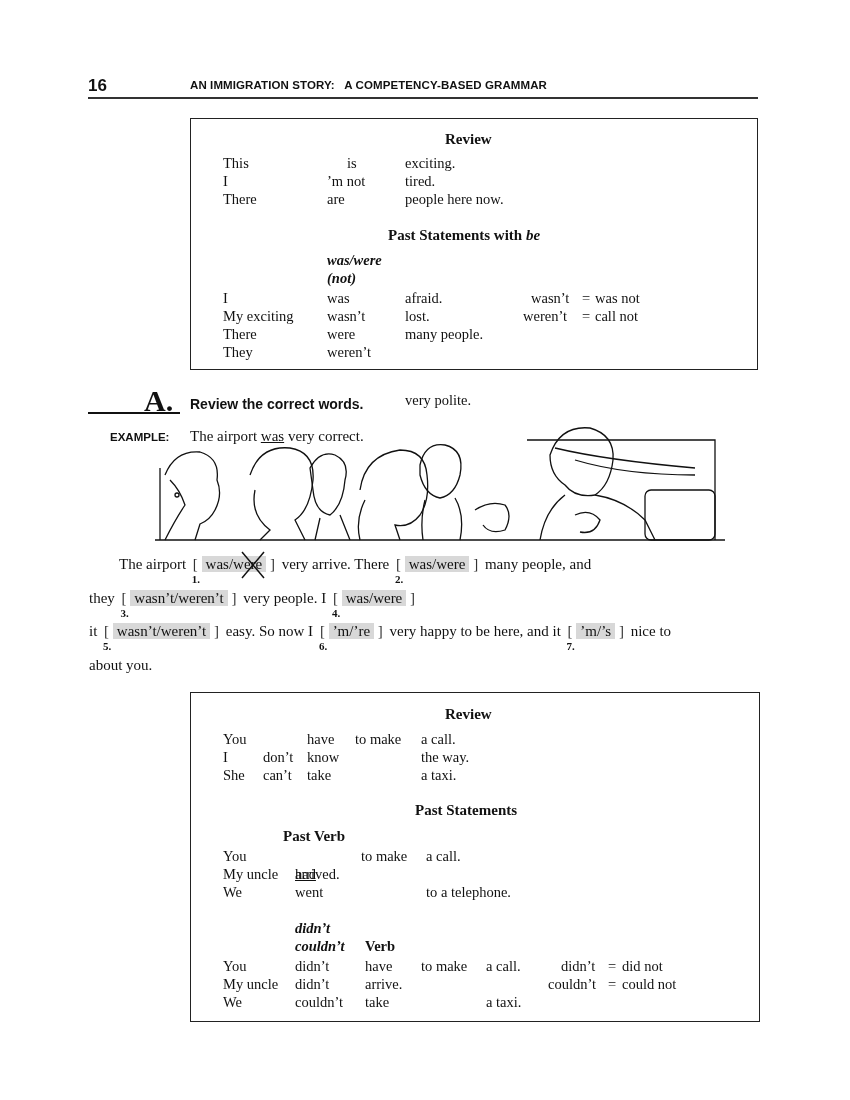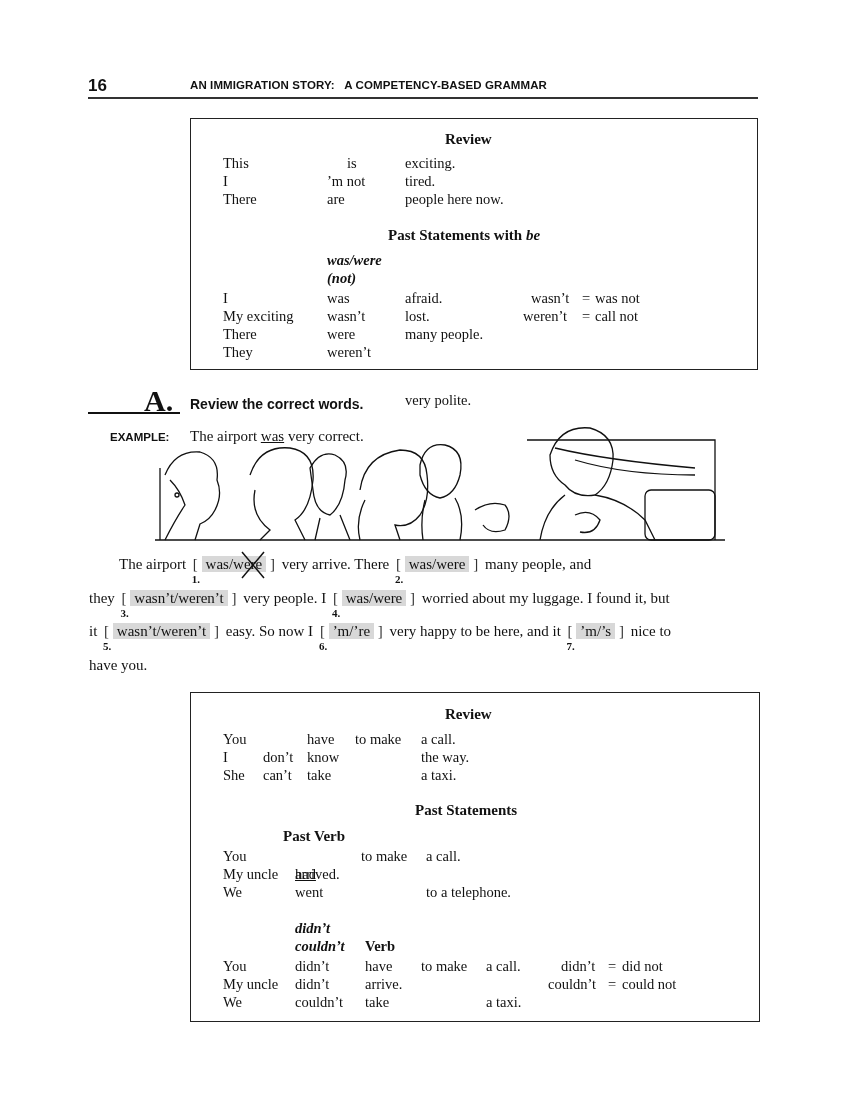--- a/index.html
+++ b/index.html
@@ -130,34 +130,33 @@
 <svg class="xmark" viewBox="0 0 30 30" stroke="#111" stroke-width="1.5">
   <line x1="4" y1="2" x2="26" y2="28"></line>
   <line x1="26" y1="2" x2="4" y2="28"></line>
 </svg>
 
 <div class="ex-line" style="left:89px; top:589px;">
   <span>they</span>
   <span class="choice"><span class="br">[</span> <span class="opt">wasn’t/weren’t</span> <span class="br">]</span><span class="num">3.</span></span>
   <span>very people. I</span>
   <span class="choice"><span class="br">[</span> <span class="opt">was/were</span> <span class="br">]</span><span class="num">4.</span></span>
-  <span>worried about my luggage. I found it, but</span>
 </div>
 
 <div class="ex-line" style="left:89px; top:622px;">
   <span>it</span>
   <span class="choice"><span class="br">[</span> <span class="opt">wasn’t/weren’t</span> <span class="br">]</span><span class="num">5.</span></span>
   <span>easy. So now I</span>
   <span class="choice"><span class="br">[</span> <span class="opt">’m/’re</span> <span class="br">]</span><span class="num">6.</span></span>
   <span>very happy to be here, and it</span>
   <span class="choice"><span class="br">[</span> <span class="opt">’m/’s</span> <span class="br">]</span><span class="num">7.</span></span>
   <span>nice to</span>
 </div>
 
-<div class="ex-line" style="left:89px; top:656px;">have you.</div>
+<div class="ex-line" style="left:89px; top:656px;">about you.</div>
 
 <div class="box box2">
   <div class="cell title" style="left:254px; top:12px;">Review</div>
 
   <div class="cell" style="left:32px; top:37px;">You</div>
   <div class="cell" style="left:116px; top:37px;">have</div>
   <div class="cell" style="left:164px; top:37px;">to make</div>
   <div class="cell" style="left:230px; top:37px;">a call.</div>
   <div class="cell" style="left:32px; top:55px;">I</div>
   <div class="cell" style="left:72px; top:55px;">don’t</div>

